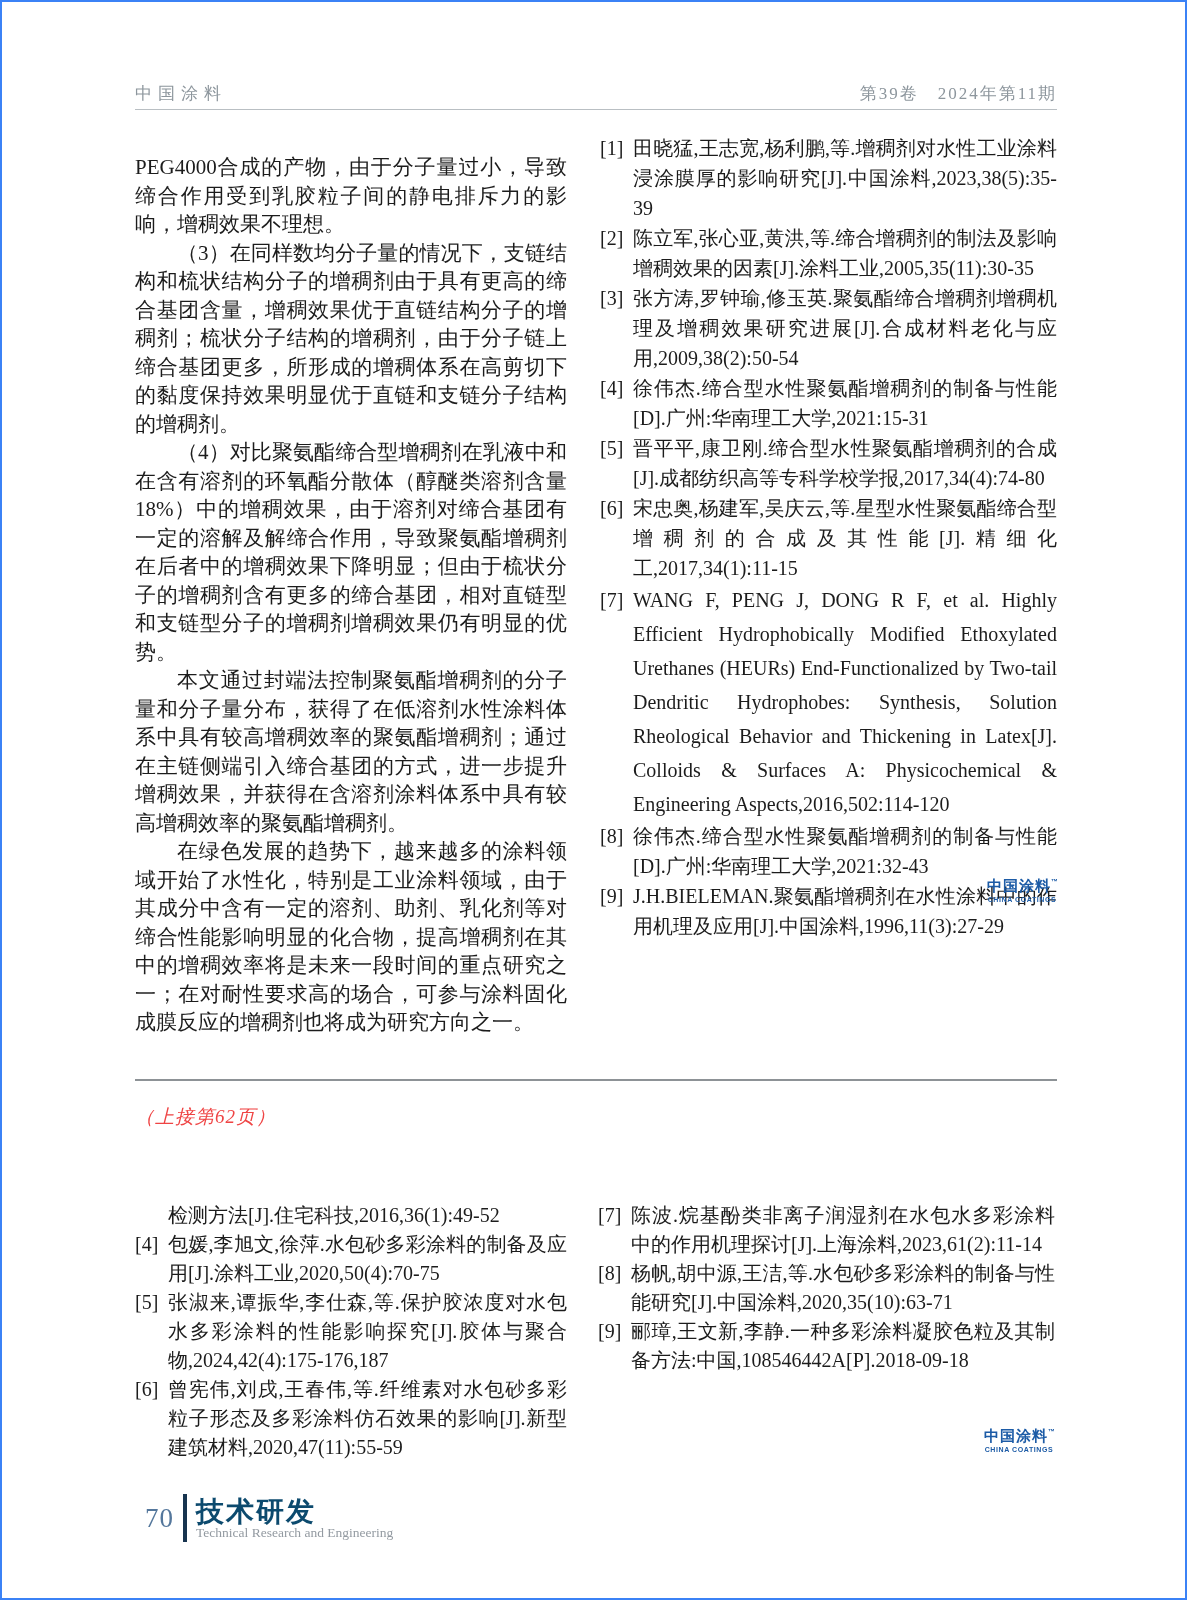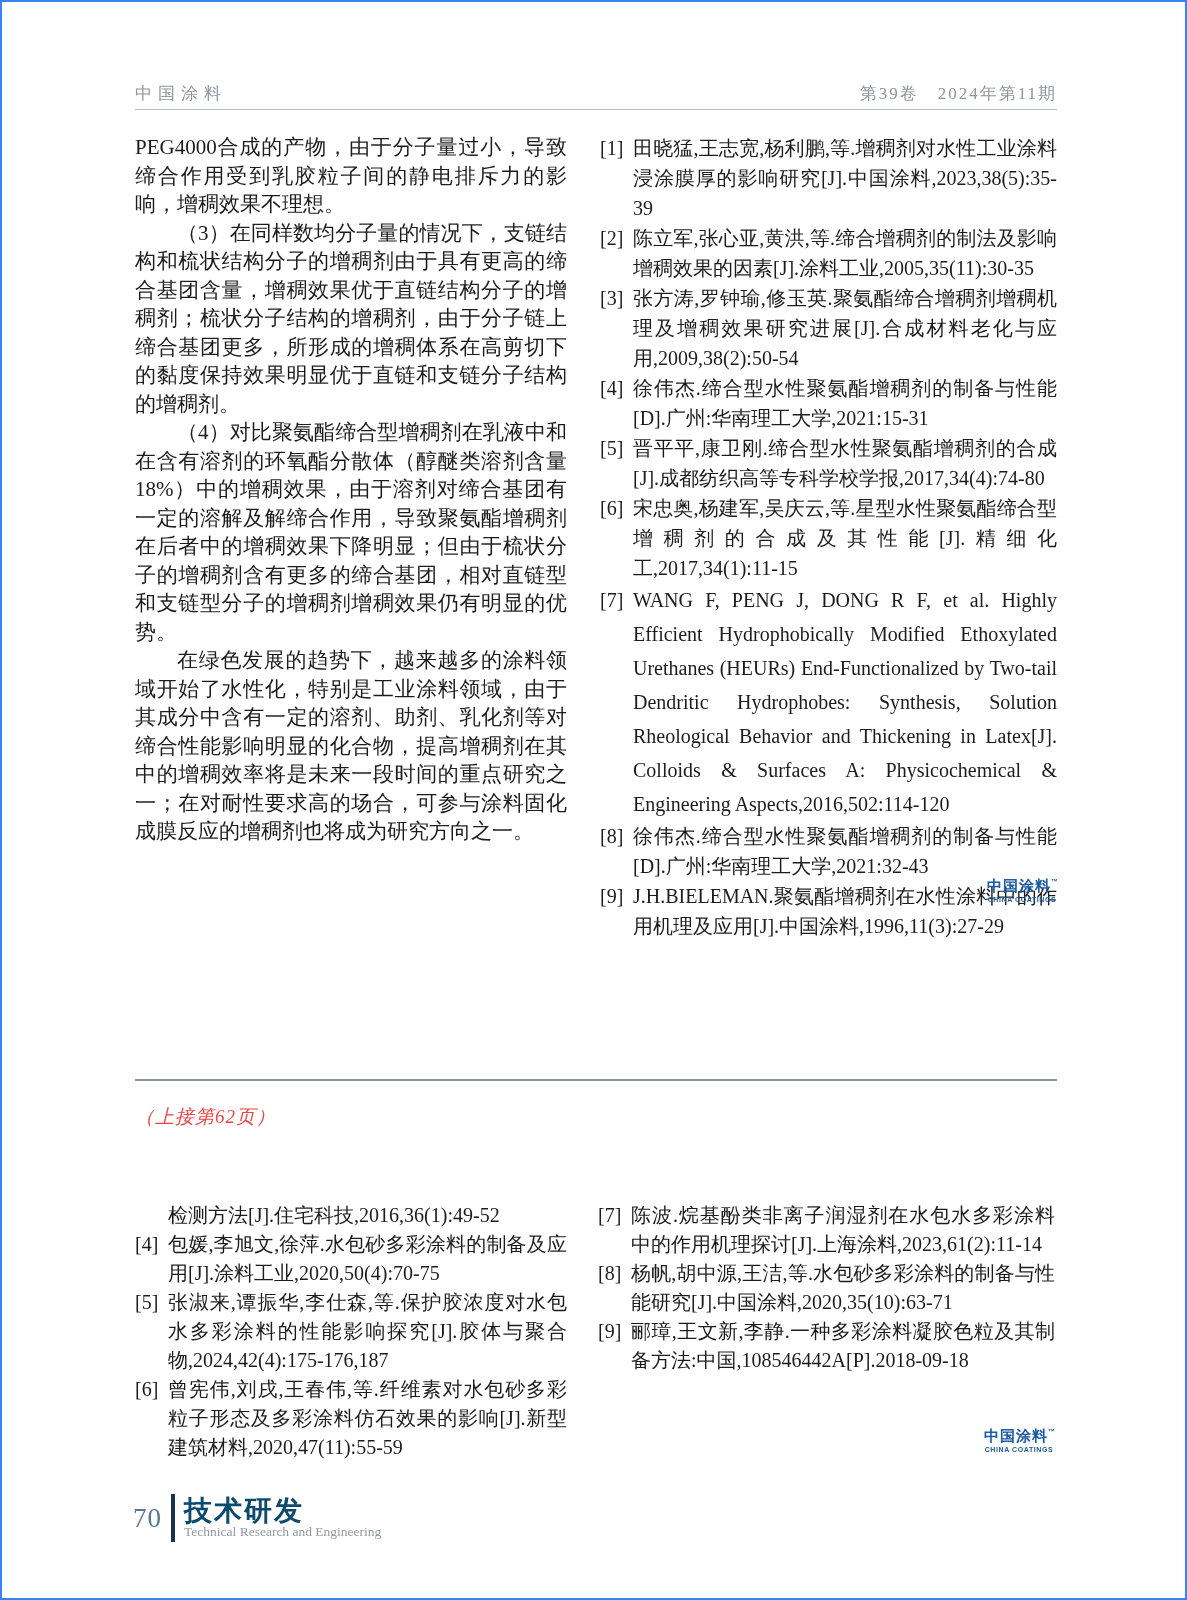--- a/index.html
+++ b/index.html
@@ -32,21 +32,21 @@
     display:flex; gap:33px;
   }
   .col-left  { width:432px; }
   .col-right { width:457px; }
   .body-par {
     margin:0;
     font-size:21px; line-height:28.5px;
     text-align:justify;
     text-indent:2em;
   }
-  .body-par.noindent { text-indent:0; }
+  .body-par.noindent { text-indent:0;margin-top:20px; }
   .refs-title {
     margin:0 0 7px 0;
     font-size:21px; font-weight:bold;
     text-align:center;
     line-height:30px;
   }
   .ref {
     display:flex;
     font-size:20px; line-height:30px;
     text-align:justify;
@@ -85,22 +85,22 @@
     position:absolute; left:133px; top:1102px;
     font-size:19px; font-style:italic; letter-spacing:1px;
     color:#ef4444;
   }
   .bottom {
     position:absolute; left:133px; top:1199px; width:922px;
     display:flex; gap:31px;
   }
   
   .footer {
-    position:absolute; left:131px; top:1492px;
-    display:flex; align-items:center;
+    position:absolute; left:143px; top:1492px;
+    display:flex; align-items:flex-end;
   }
   .page-num {
     font-size:27px; color:#54779c;
     align-self:center;
     margin-right:9px; letter-spacing:1px;
   }
   .footer-bar {
     width:4px; background:#17344f; margin-right:9px;
     height:48px;
   }
@@ -121,20 +121,21 @@
   <div class="header">
     <span class="journal-name">中国涂料</span>
     <span class="issue-info">第39卷　2024年第11期</span>
   </div>
 
   <div class="main">
     <div class="col-left">
       <p class="body-par noindent">PEG4000合成的产物，由于分子量过小，导致缔合作用受到乳胶粒子间的静电排斥力的影响，增稠效果不理想。</p>
       <p class="body-par">（3）在同样数均分子量的情况下，支链结构和梳状结构分子的增稠剂由于具有更高的缔合基团含量，增稠效果优于直链结构分子的增稠剂；梳状分子结构的增稠剂，由于分子链上缔合基团更多，所形成的增稠体系在高剪切下的黏度保持效果明显优于直链和支链分子结构的增稠剂。</p>
       <p class="body-par">（4）对比聚氨酯缔合型增稠剂在乳液中和在含有溶剂的环氧酯分散体（醇醚类溶剂含量18%）中的增稠效果，由于溶剂对缔合基团有一定的溶解及解缔合作用，导致聚氨酯增稠剂在后者中的增稠效果下降明显；但由于梳状分子的增稠剂含有更多的缔合基团，相对直链型和支链型分子的增稠剂增稠效果仍有明显的优势。</p>
+      <p class="body-par">本文通过封端法控制聚氨酯增稠剂的分子量和分子量分布，获得了在低溶剂水性涂料体系中具有较高增稠效率的聚氨酯增稠剂；通过在主链侧端引入缔合基团的方式，进一步提升增稠效果，并获得在含溶剂涂料体系中具有较高增稠效率的聚氨酯增稠剂。</p>
       <p class="body-par">在绿色发展的趋势下，越来越多的涂料领域开始了水性化，特别是工业涂料领域，由于其成分中含有一定的溶剂、助剂、乳化剂等对缔合性能影响明显的化合物，提高增稠剂在其中的增稠效率将是未来一段时间的重点研究之一；在对耐性要求高的场合，可参与涂料固化成膜反应的增稠剂也将成为研究方向之一。</p>
     </div>
 
     <div class="col-right">
 
       <div class="ref">
         <span class="num">[1]</span>
         <div class="txt">田晓猛,王志宽,杨利鹏,等.增稠剂对水性工业涂料浸涂膜厚的影响研究[J].中国涂料,2023,38(5):35-39</div>
       </div>
       <div class="ref">

